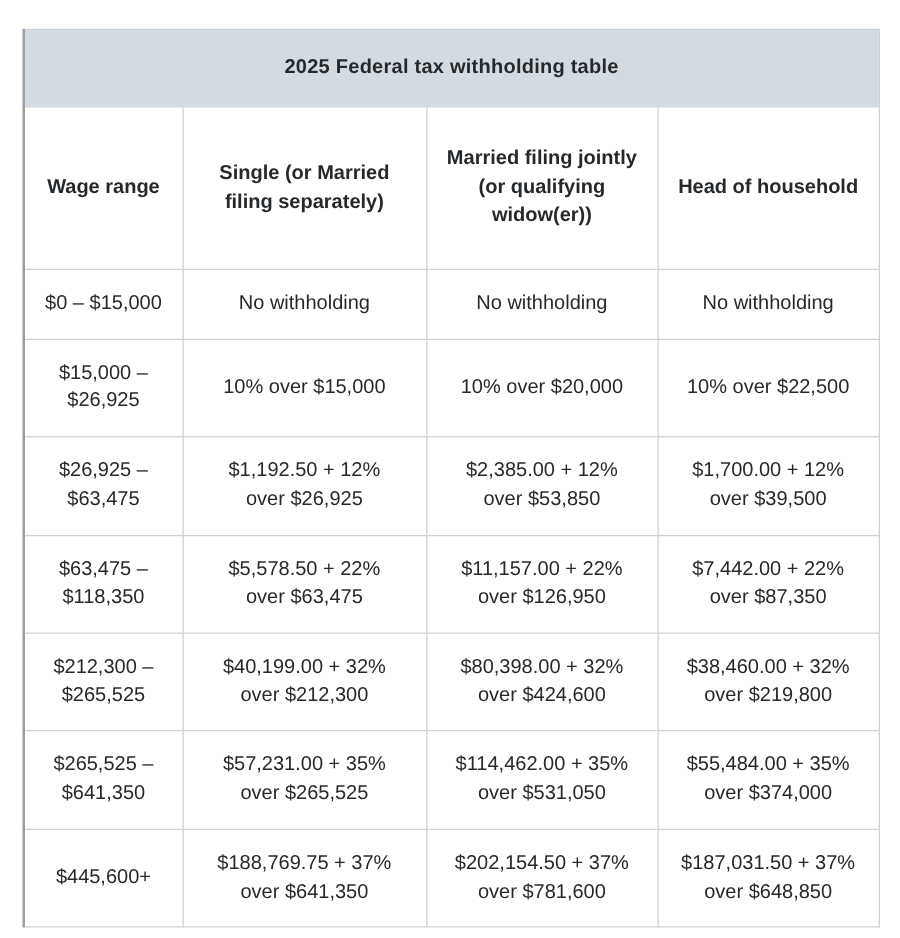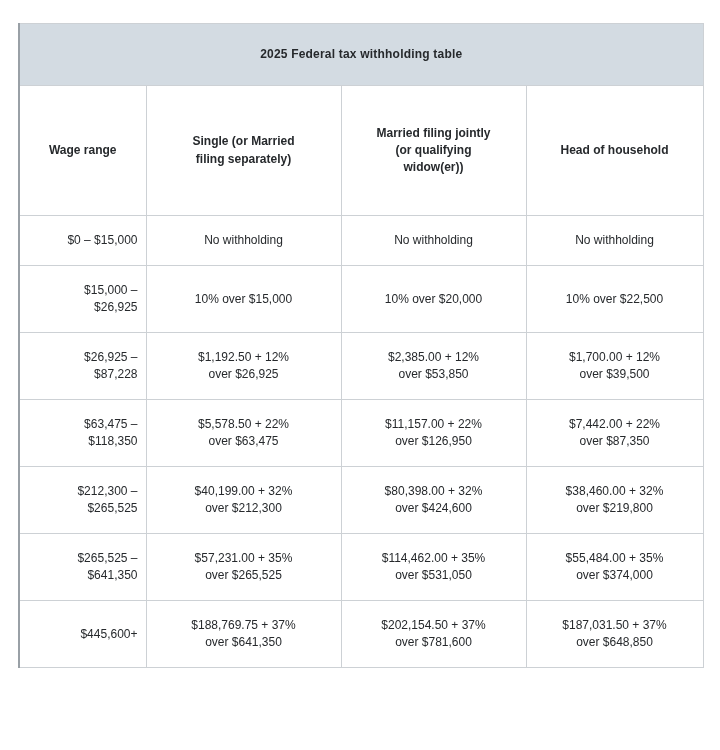--- a/index.html
+++ b/index.html
@@ -26,21 +26,21 @@
     width: 684px;
     border-collapse: collapse;
     table-layout: fixed;
     border-left: 2px solid #99a0a6;
   }
   table.wht td,
   table.wht th {
     border: 1px solid #cdd1d5;
     white-space: pre-line;
     vertical-align: middle;
-    font-size: 12px;
+    font-size: 16px;
     line-height: 1.42;
     color: #26292c;
     padding: 16px 8px;
     overflow: hidden;
   }
   tr.title-row { height: 62px; }
   .title-cell {
     background: #d3dbe2;
     text-align: center;
     font-weight: bold;
@@ -49,21 +49,21 @@
     color: #222529;
   }
   tr.header-row { height: 130px; }
   table.wht th {
     font-weight: bold;
     text-align: center;
   }
   tr.data-row { height: 67px; }
   tr.data-row-first { height: 38px; }
   td.wage {
-    text-align: right;
+    text-align: center;
     padding-left: 9px;
   }
   td.center { text-align: center; }
 </style>
 </head>
 <body>
 
 <div class="stage">
   <table class="wht">
     <colgroup>
@@ -93,21 +93,21 @@
       </tr>
       <tr class="data-row">
         <td class="wage">$15,000 –
 $26,925</td>
         <td class="center">10% over $15,000</td>
         <td class="center">10% over $20,000</td>
         <td class="center">10% over $22,500</td>
       </tr>
       <tr class="data-row">
         <td class="wage">$26,925 –
-$87,228</td>
+$63,475</td>
         <td class="center">$1,192.50 + 12%
 over $26,925</td>
         <td class="center">$2,385.00 + 12%
 over $53,850</td>
         <td class="center">$1,700.00 + 12%
 over $39,500</td>
       </tr>
       <tr class="data-row">
         <td class="wage">$63,475 –
 $118,350</td>

